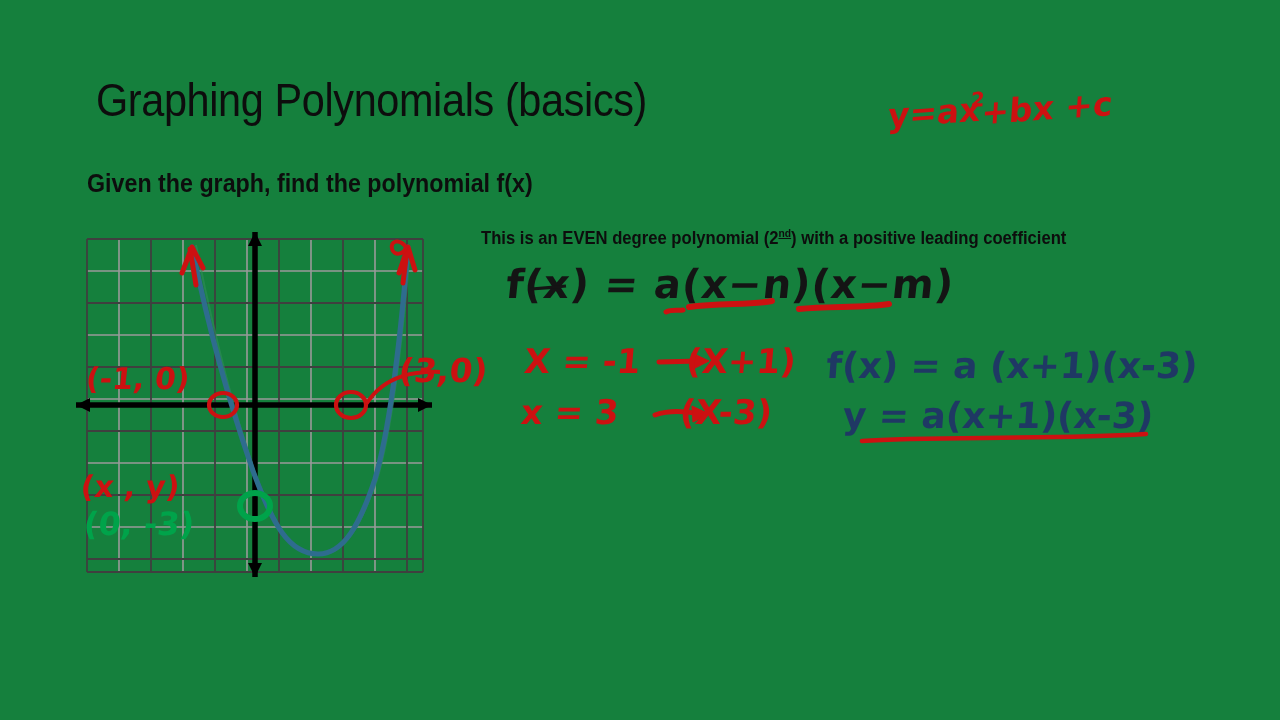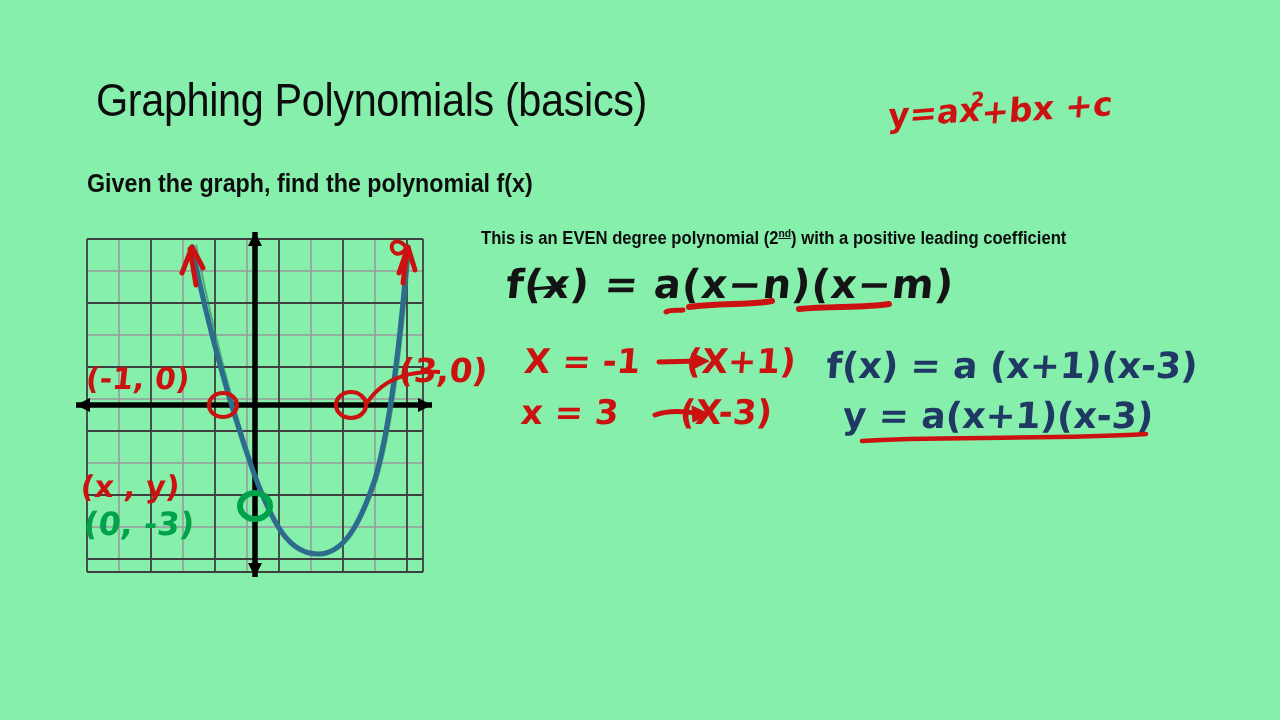--- a/index.html
+++ b/index.html
@@ -13,21 +13,21 @@
     position: relative;
     overflow: hidden;
     font-family: "Liberation Sans", sans-serif;
     color: #000000;
   }
   .slide {
     position: absolute;
     left: 0; top: 0;
     width: 1280px;
     height: 720px;
-    background: #86efac;
+    background: #15803d;
     text-align: center;
   }
 
   
   #title {
     position: absolute;
     left: 96px;
     top: 72px;
     font-size: 46px;
     line-height: 56px;

